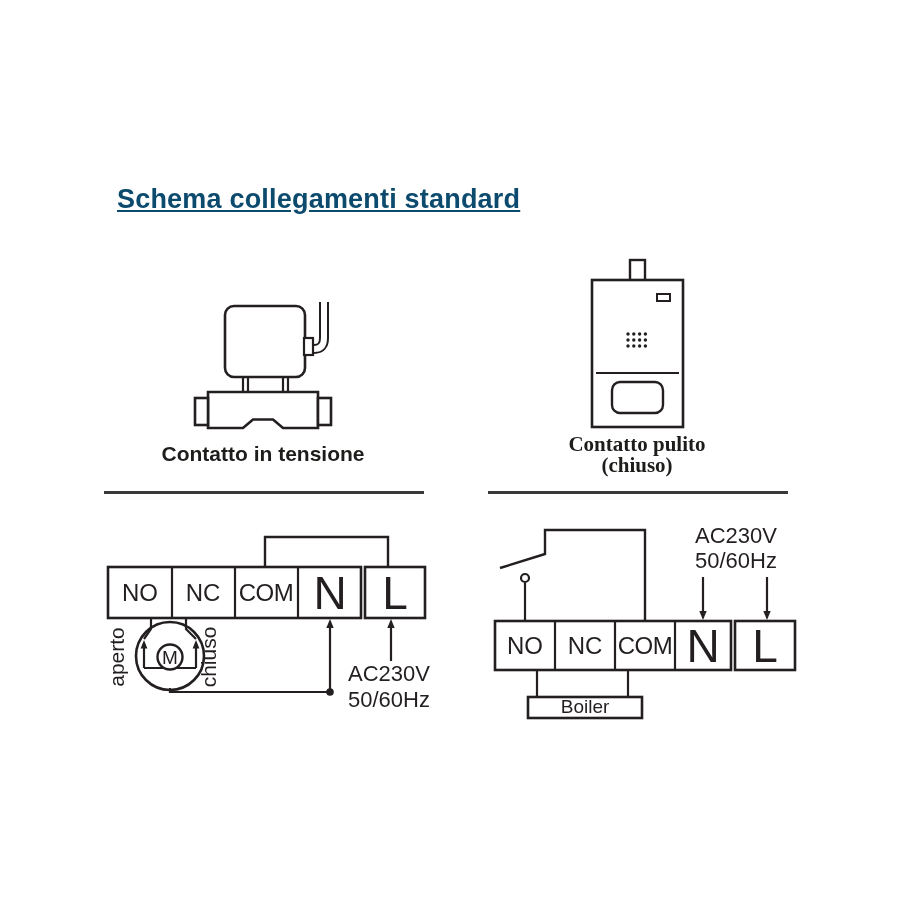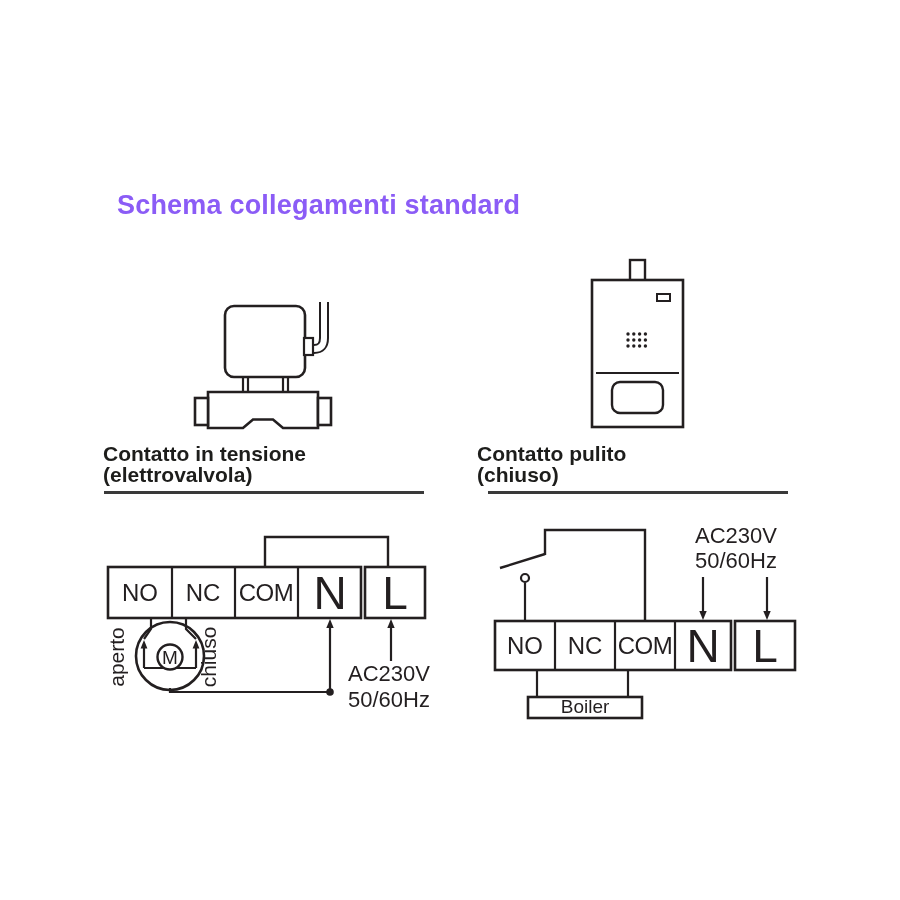--- a/index.html
+++ b/index.html
@@ -1,23 +1,23 @@
 <!DOCTYPE html>
 <html><head>
 <meta charset="utf-8">
 <style>
   html,body{margin:0;padding:0;background:#fff;}
   #canvas{position:relative;width:900px;height:900px;background:#ffffff;overflow:hidden;
           font-family:"Liberation Sans",sans-serif;}
   .abs{position:absolute;}
-  #title{left:117px;top:190px;font-size:27px;font-weight:bold;color:#8b5cf6;letter-spacing:0.2px;}
-  .caption{width:320px;font-weight:bold;color:#1d1d1b;
+  #title{left:117px;top:184px;font-size:27px;font-weight:bold;color:#0c4a6e;letter-spacing:0.2px;text-decoration:underline;}
+  .caption{width:320px;text-align:center;font-weight:bold;color:#1d1d1b;
            font-size:21px;line-height:21px;}
   .caption-left{left:103px;top:443px;}
-  .caption-right{left:477px;top:443px;}
+  .caption-right{left:477px;top:434px;font-family:Liberation Serif, serif;}
   .sep{height:2.5px;background:#3a3a3a;}
   .sep-left{left:104px;top:491px;width:320px;}
   .sep-right{left:488px;top:491px;width:300px;}
   svg{display:block;}
   svg .ln{stroke:#231f20;fill:none;}
   svg .box{stroke:#231f20;fill:#ffffff;}
   svg .fillk{fill:#231f20;stroke:none;}
   svg text{fill:#231f20;}
   .tlabel{font-size:24px;}
   .tlabel-big{font-size:46px;}
@@ -68,21 +68,20 @@
         <circle class="fillk" cx="633.8" cy="346" r="1.7"></circle>
         <circle class="fillk" cx="639.6" cy="346" r="1.7"></circle>
         <circle class="fillk" cx="645.4" cy="346" r="1.7"></circle>
     </g>
     <line class="ln" style="stroke-width:2;" x1="596" y1="373" x2="679" y2="373"></line>
     <rect class="box" style="stroke-width:2.4;" x="612" y="382" width="51" height="31" rx="8"></rect>
   </svg>
 
   <div class="abs caption caption-left">
     <div>Contatto in tensione</div>
-    <div>(elettrovalvola)</div>
   </div>
   <div class="abs caption caption-right">
     <div>Contatto pulito</div>
     <div>(chiuso)</div>
   </div>
   <div class="abs sep sep-left"></div>
   <div class="abs sep sep-right"></div>
 
   <svg class="abs" style="left:95px;top:515px;" width="345" height="215" viewBox="95 515 345 215">
 

